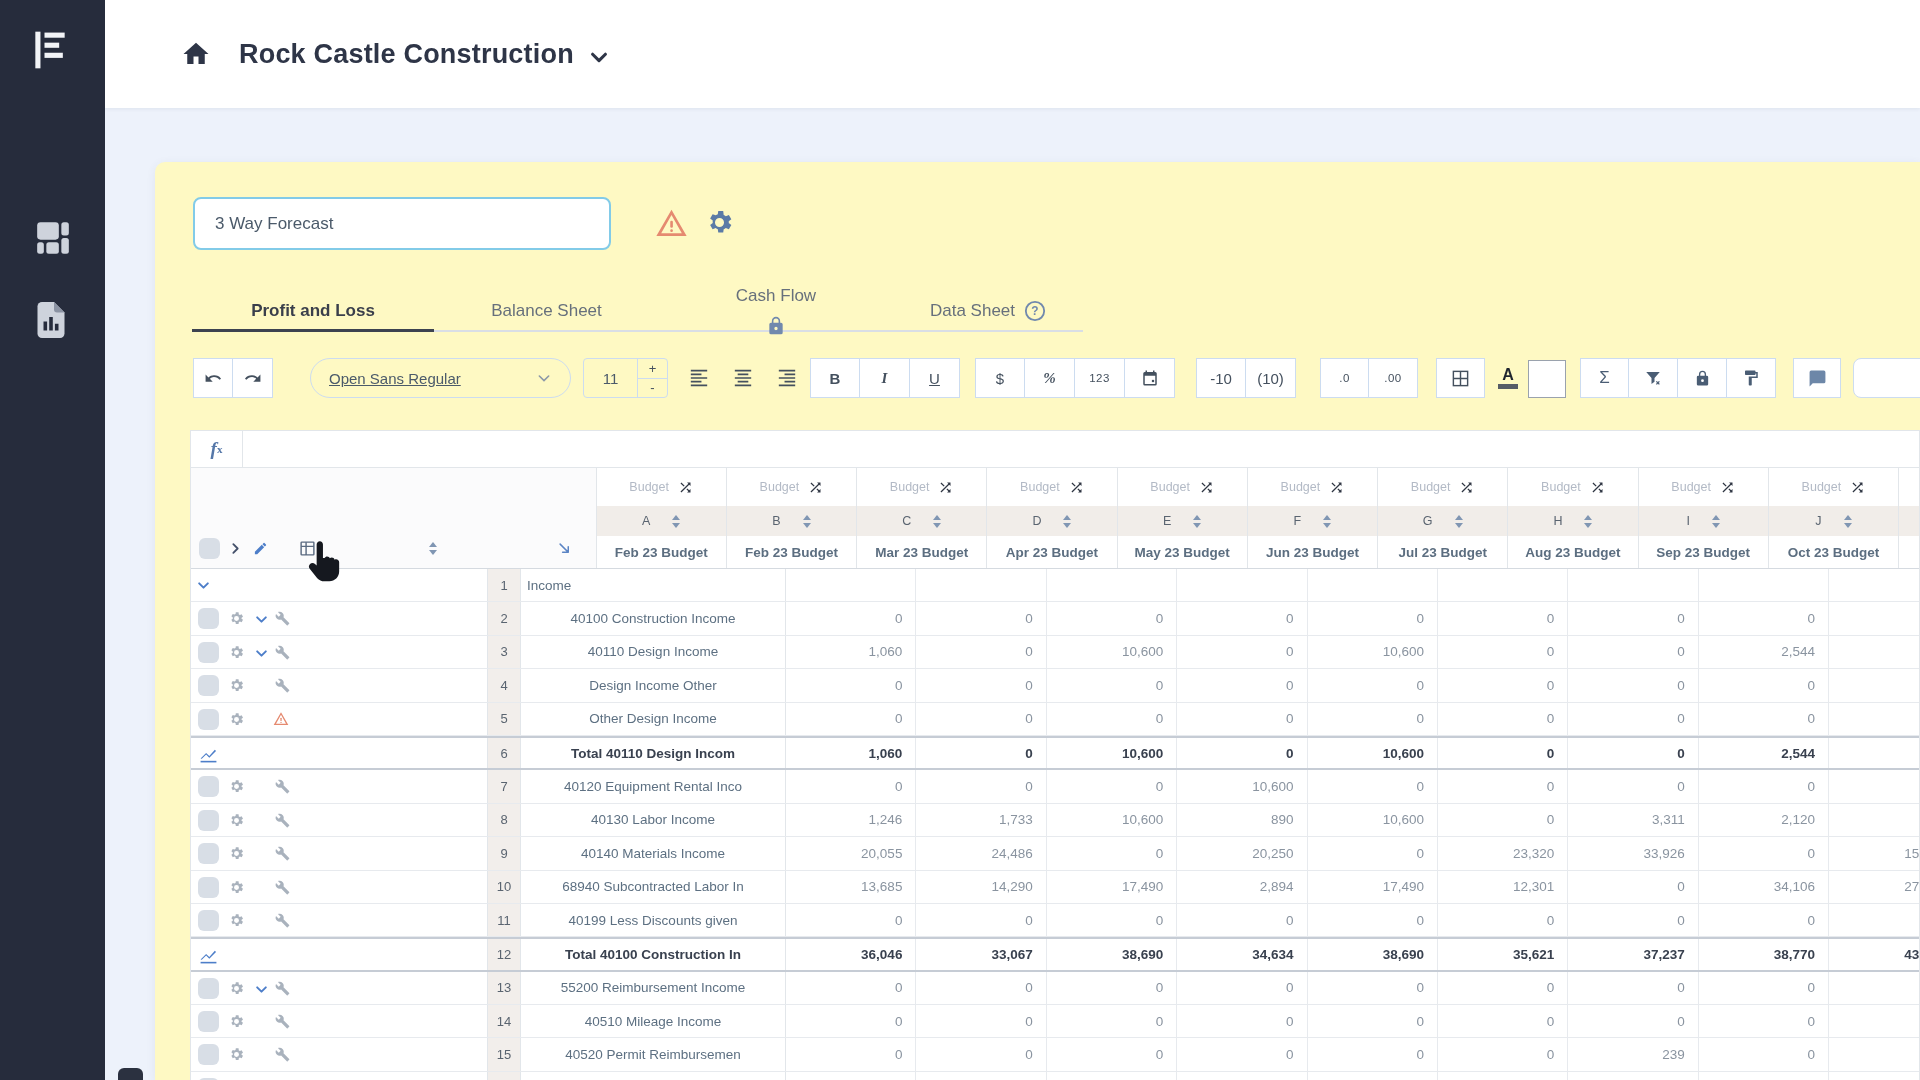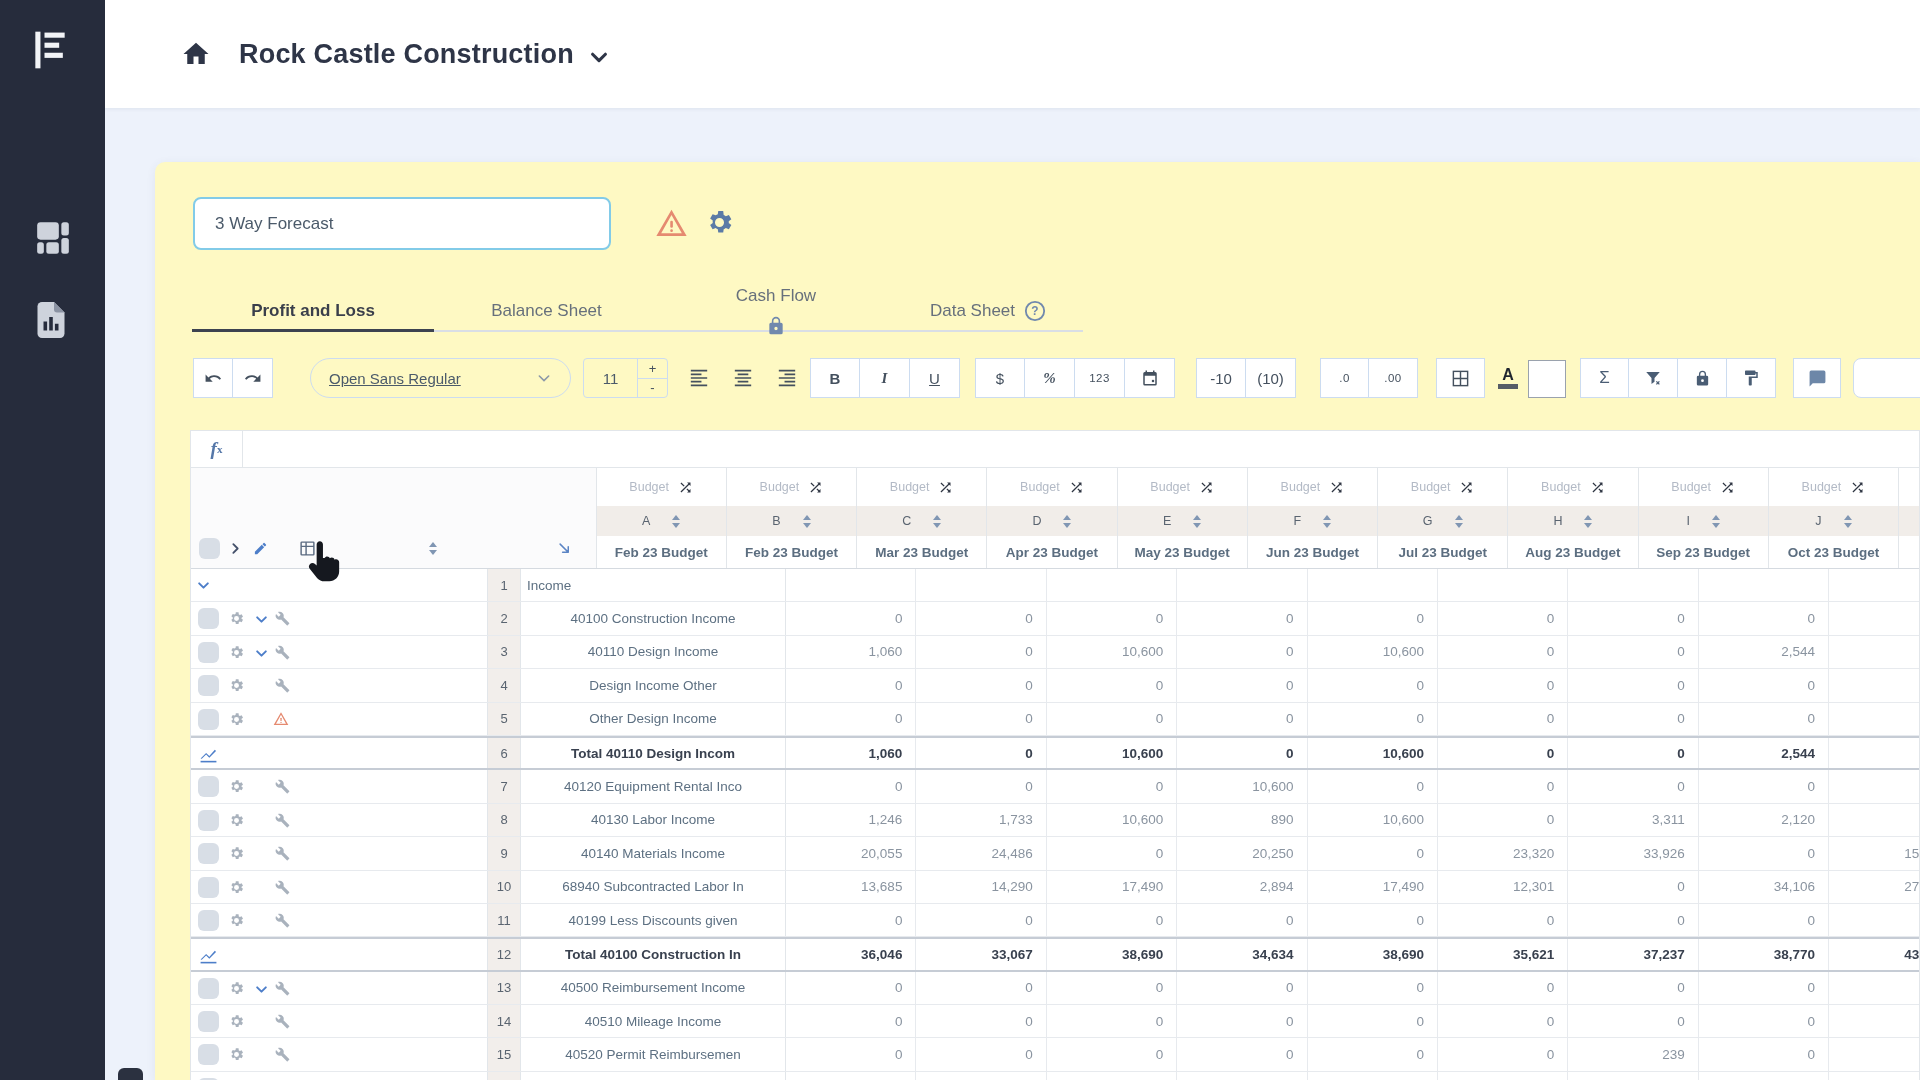--- a/index.html
+++ b/index.html
@@ -856,21 +856,21 @@
               <path d="M4 8l8 8 8-8"></path>
             </svg>
           </span>
           <span class="ic-wrench">
             <svg width="15" height="15" viewBox="0 0 24 24" fill="#a9b2bd">
               <path d="M22.7 19l-9.1-9.1c.9-2.3.4-5-1.5-6.9-2-2-5-2.4-7.4-1.3L9 6 6 9 1.6 4.7C.4 7.1.9 10.1 2.9 12.1c1.9 1.9 4.6 2.4 6.9 1.5l9.1 9.1c.4.4 1 .4 1.4 0l2.3-2.3c.5-.4.5-1 .1-1.4z"></path>
             </svg>
           </span>
         </div>
         <div class="c-num">13</div>
-        <div class="c-label">40500 Reimbursement Income</div>
+        <div class="c-label">55200 Reimbursement Income</div>
         <div class="c-val">0</div>
         <div class="c-val">0</div>
         <div class="c-val">0</div>
         <div class="c-val">0</div>
         <div class="c-val">0</div>
         <div class="c-val">0</div>
         <div class="c-val">0</div>
         <div class="c-val">0</div>
         <div class="c-val">0</div>
       </div>

